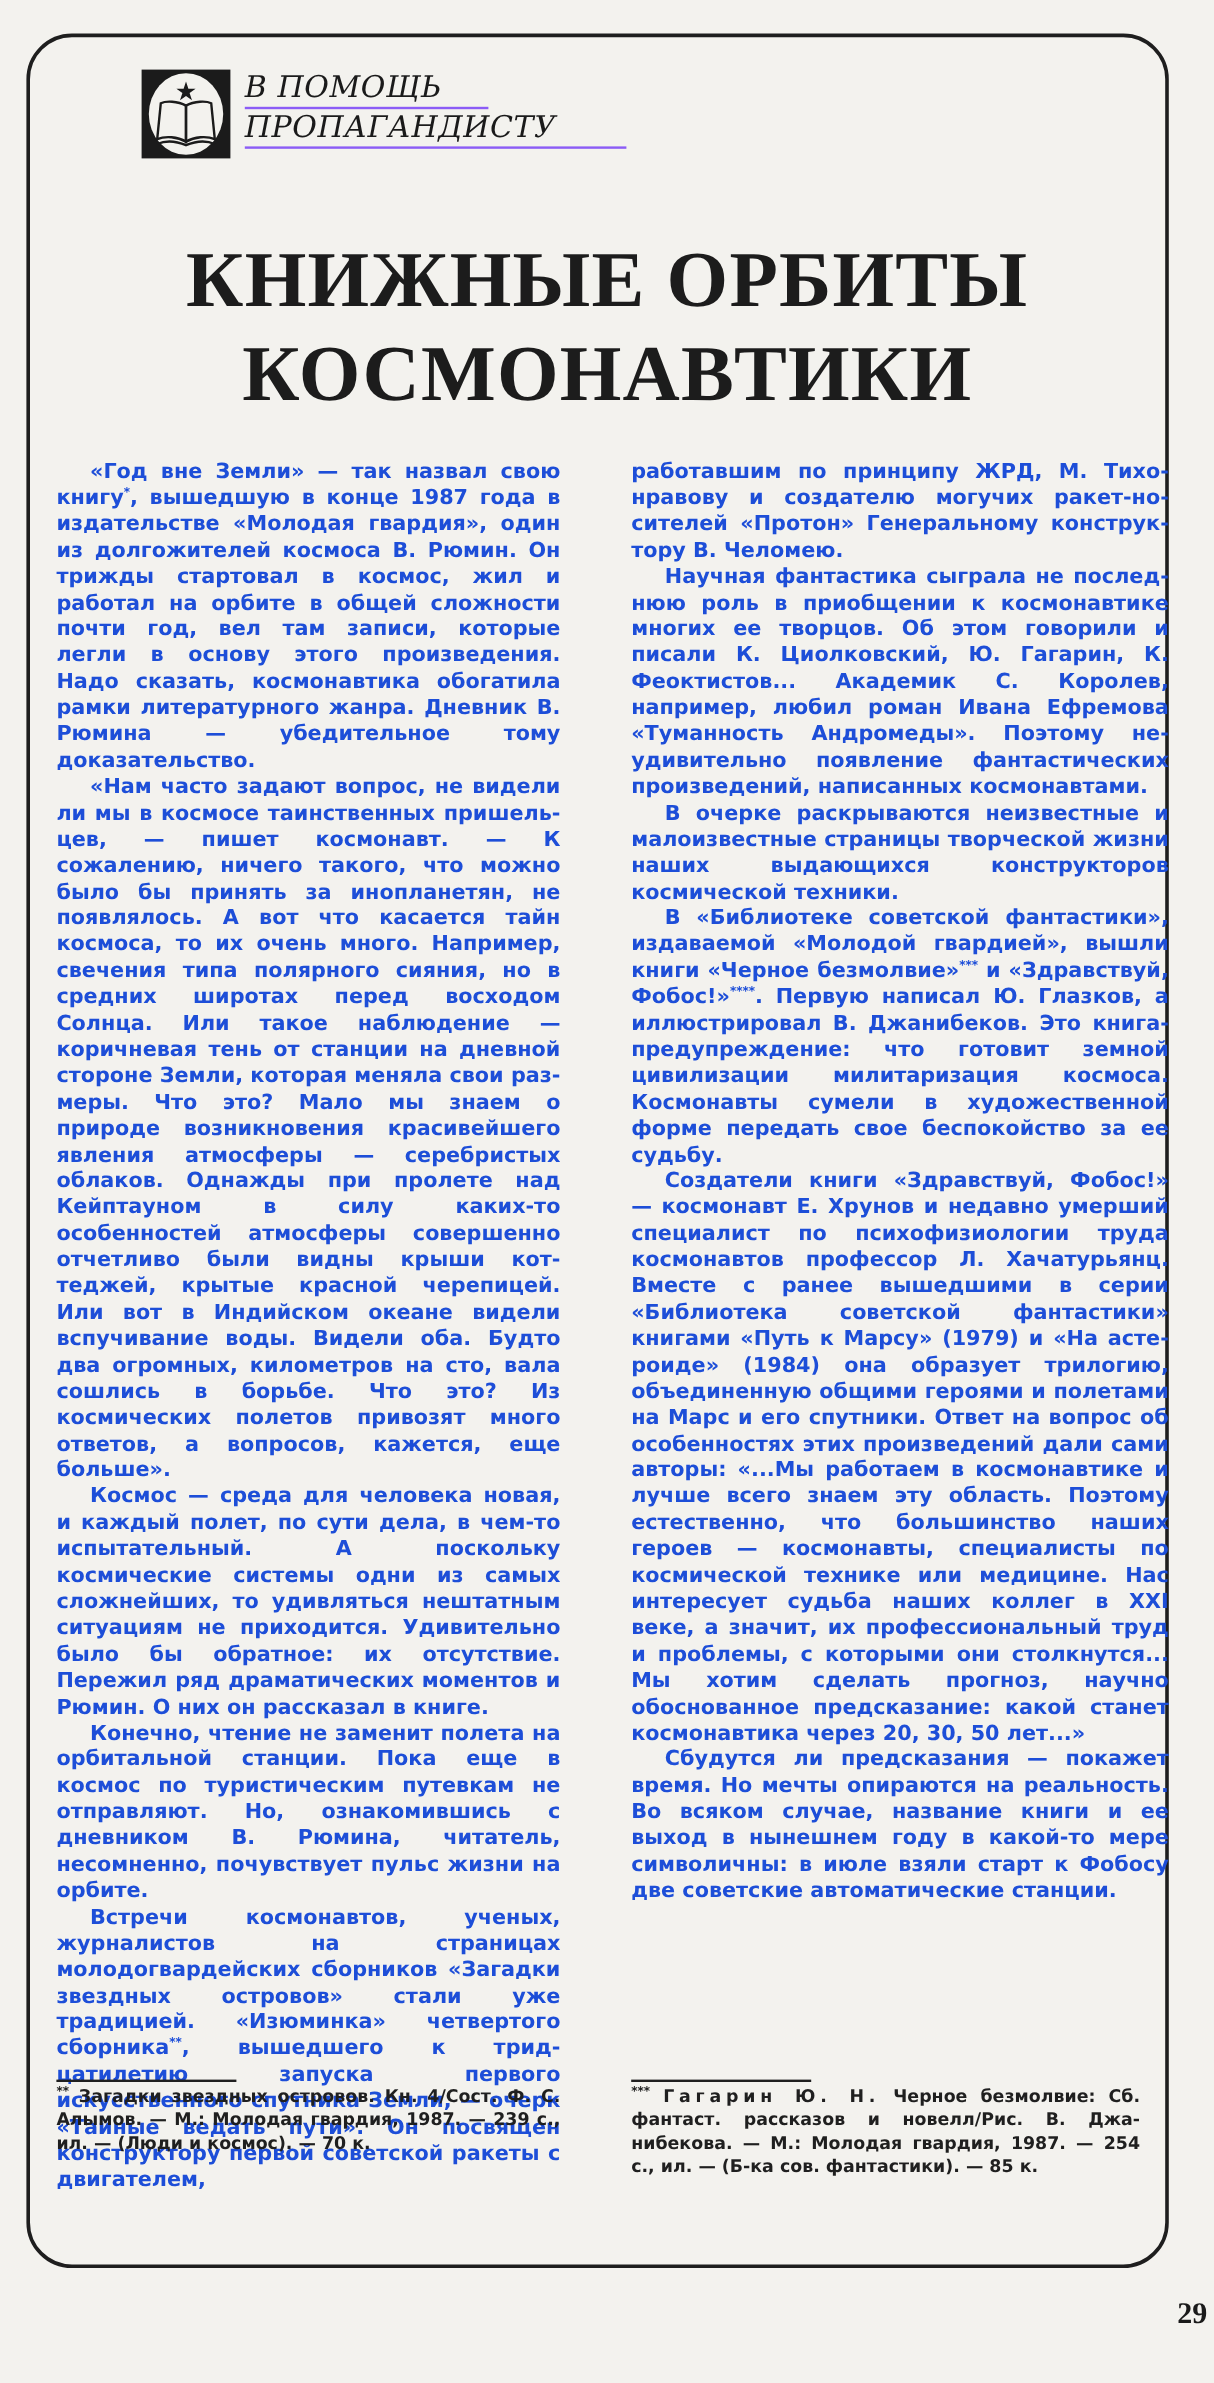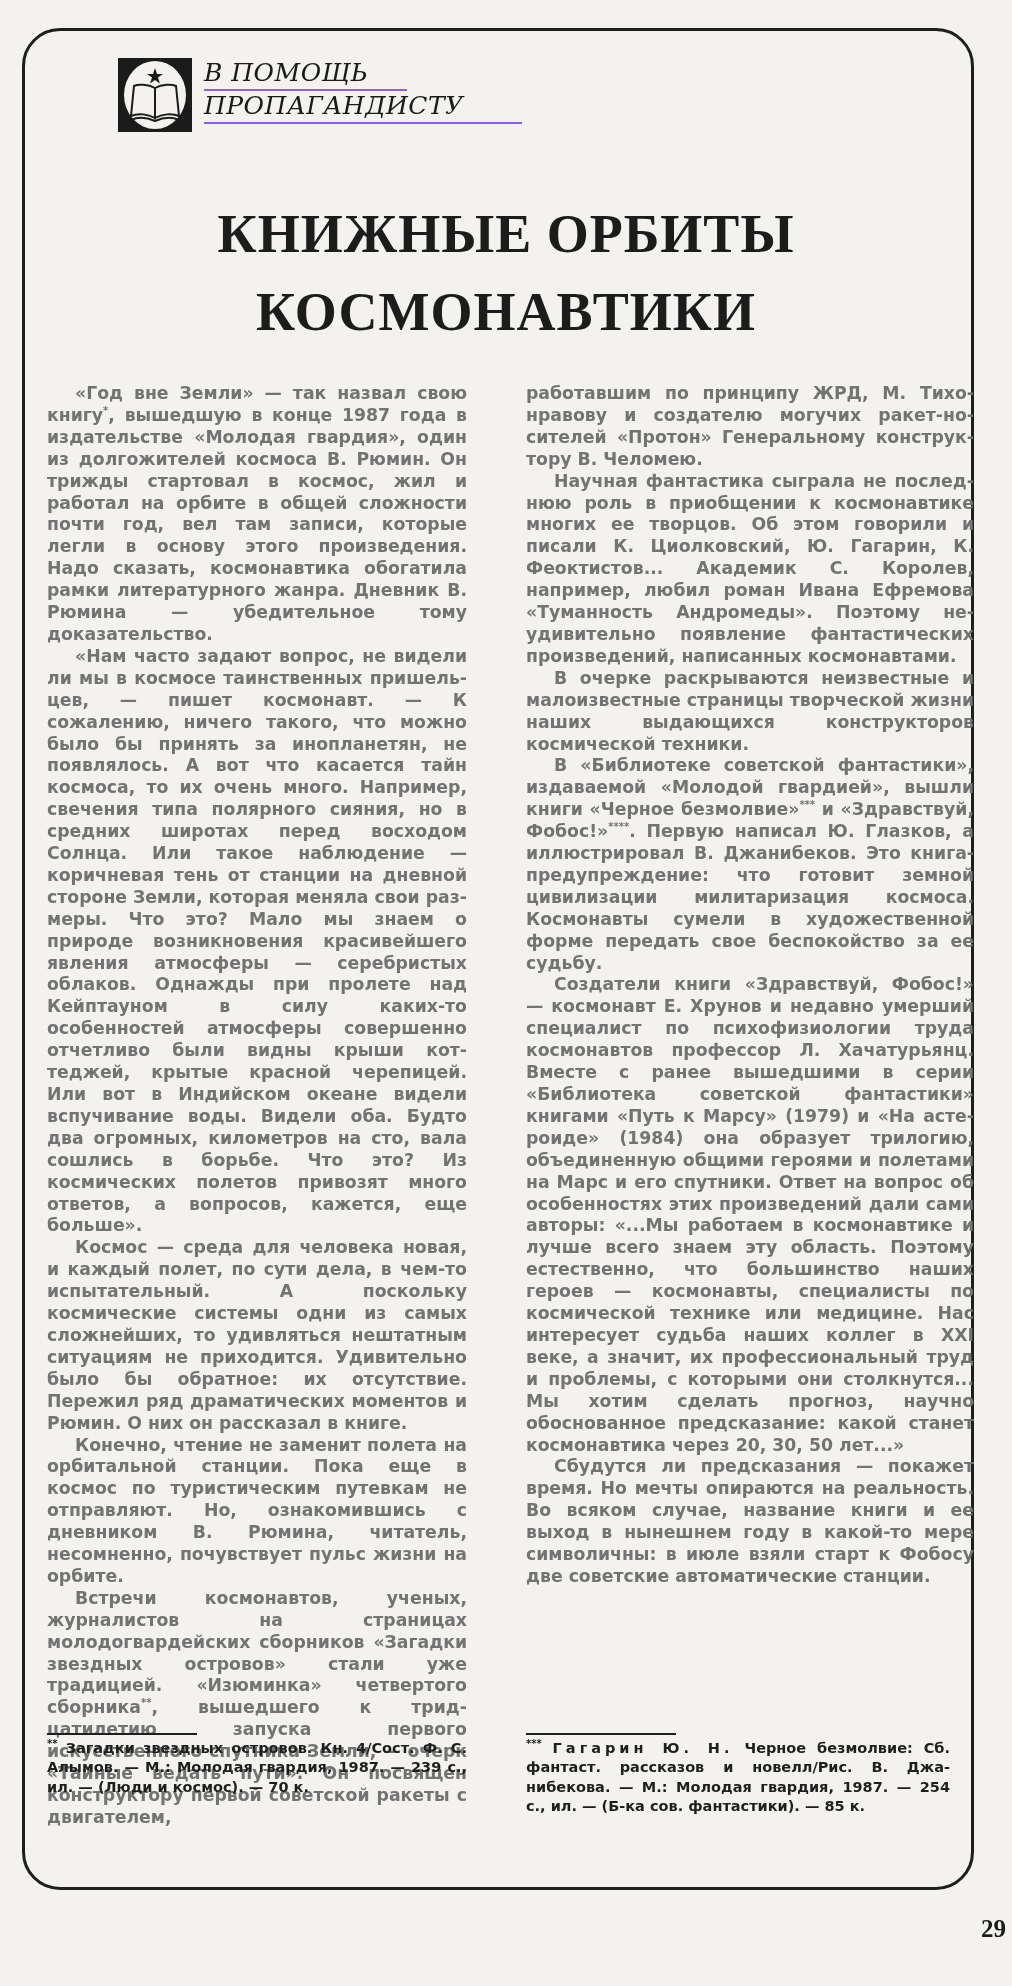--- a/index.html
+++ b/index.html
@@ -38,29 +38,29 @@
     font-size: 25px; line-height: 30px; letter-spacing: 0.5px;
     border-bottom: 2px solid #8b5cf6; display: block; width: max-content;
     padding-bottom: 1px;
   }
   .rubric-line.l1 { width: 203px; }
   .rubric-line.l2 { width: 318px; }
   .headline {
     position: absolute; left: 40px; width: 932px; top: 195px;
     text-align: center;
     font-family: "Liberation Serif", serif; font-weight: bold;
-    font-size: 54px; line-height: 78px; letter-spacing: 1px;
+    font-size: 66px; line-height: 78px; letter-spacing: 1px;
     color: #1c1c1c;
   }
   .col {
     position: absolute; top: 383px;
     font-family: "DejaVu Sans", sans-serif;
     font-size: 17.3px; line-height: 21.9px;
     text-align: justify; hyphens: manual;
-    font-weight: bold; color: #737373;
+    font-weight: bold; color: #1d4ed8;
   }
   .col.left  { left: 47px;  width: 420px; }
   .col.right { left: 526px; width: 448px; }
   .col p { margin: 0; text-indent: 28px; }
   .col p.cont { text-indent: 0; }
   sup { font-size: 10px; line-height: 0; }
   .notes {
     position: absolute;
     font-size: 14.5px; line-height: 19.3px;
     font-weight: bold; text-align: justify; color: #1f1f1f;

